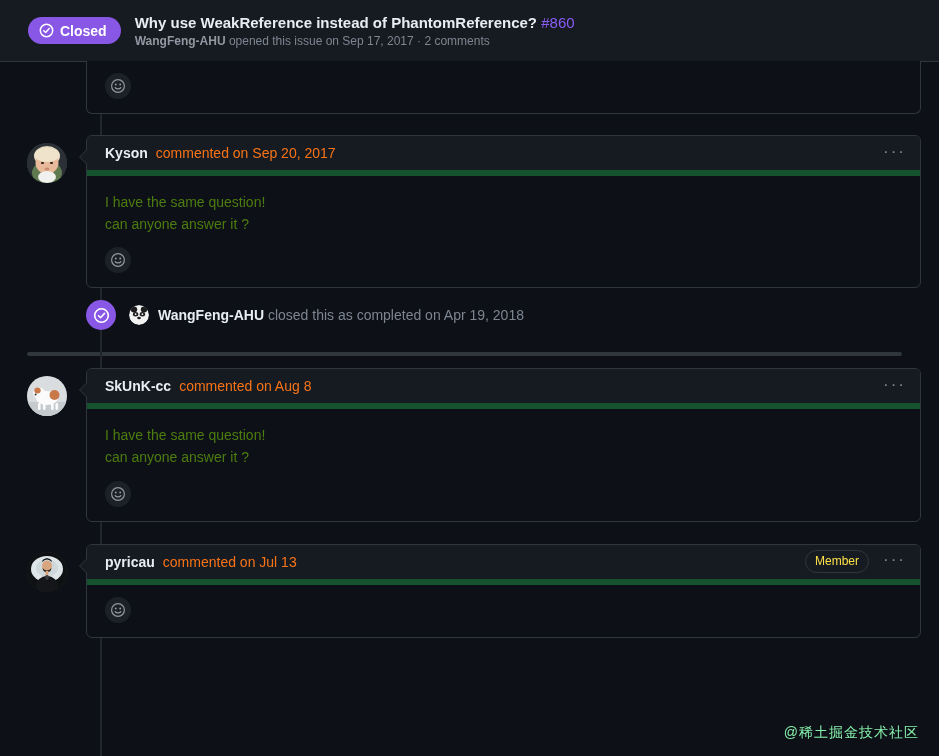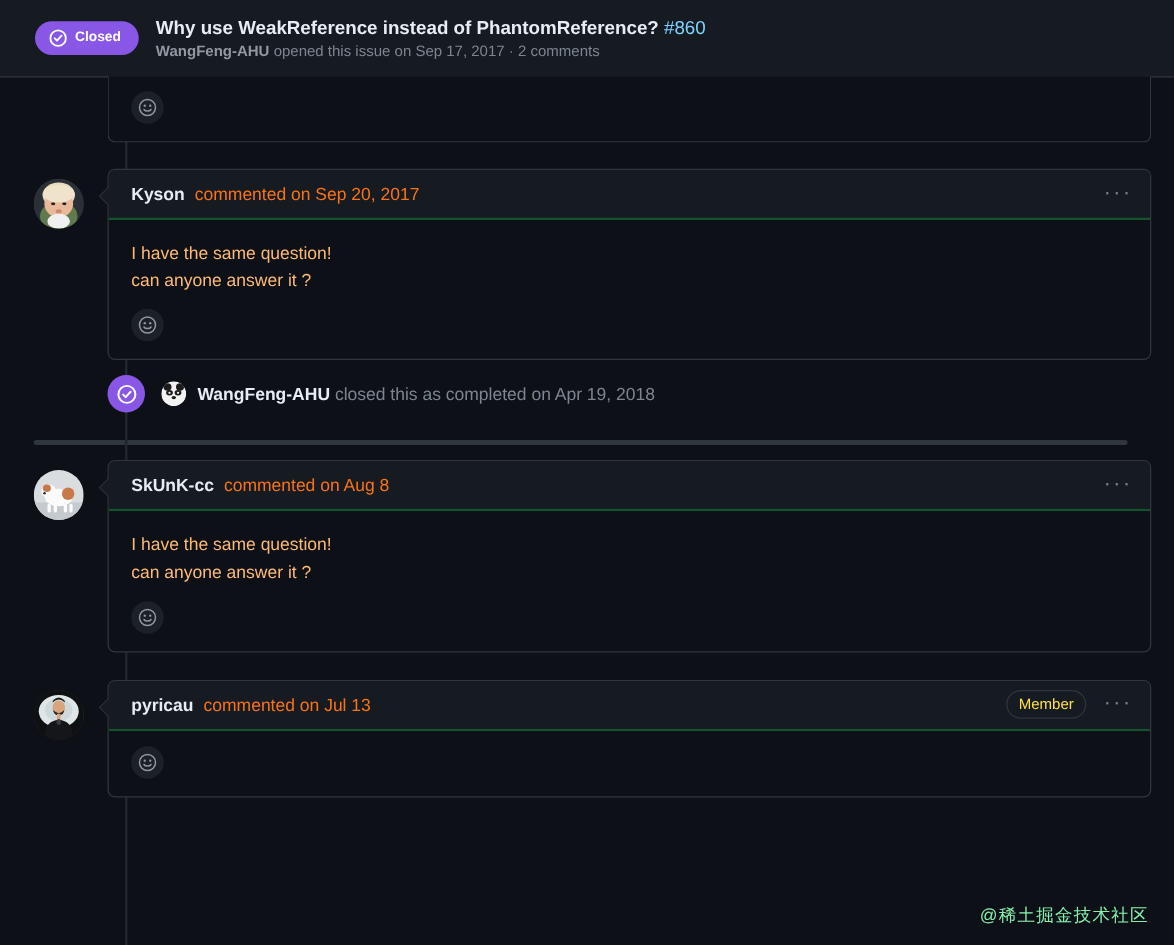--- a/index.html
+++ b/index.html
@@ -24,35 +24,35 @@
     gap: 14px;
   }
   .state-badge {
     display: inline-flex;
     align-items: center;
     gap: 6px;
     background: #8957e5;
     color: #ffffff;
     border-radius: 999px;
     padding: 6px 14px 6px 11px;
-    font-size: 11px;
+    font-size: 14px;
     font-weight: bold;
     line-height: 1;
     white-space: nowrap;
   }
   .state-badge svg { display: block; }
 
   .header-texts { display: flex; flex-direction: column; gap: 3px; min-width: 0; }
   .header-title-row {
     font-size: 15px;
     font-weight: bold;
     color: #e6edf3;
     white-space: nowrap;
   }
-  .issue-number { color: #7dd3fc; font-weight: normal; }
+  .issue-number { color: #8b5cf6; font-weight: normal; }
   .header-sub {
     font-size: 12px;
     color: #7d8590;
     white-space: nowrap;
   }
   .header-sub .user { color: #9198a1; font-weight: bold; }
 
   
   .timeline {
     position: relative;
@@ -112,21 +112,21 @@
     position: absolute;
     left: -7px; top: 13px;
     width: 0; height: 0;
     border-top: 8px solid transparent;
     border-bottom: 8px solid transparent;
     border-right: 8px solid #161b22;
   }
 
   .comment-head {
     background: #161b22;
-    border-bottom: 2px solid #14532d;
+    border-bottom: 6px solid #14532d;
     border-radius: 5px 5px 0 0;
     height: 40px;
     display: flex;
     align-items: center;
     padding: 0 12px 0 18px;
     gap: 8px;
   }
   .c-author { font-size: 14px; font-weight: bold; color: #e6edf3; }
   .c-meta { font-size: 14px; color: #f97316; }
   .head-spacer { flex: 1 1 auto; }
@@ -146,21 +146,21 @@
     letter-spacing: 2px;
     line-height: 1;
     padding: 4px 2px 8px 6px;
     cursor: pointer;
     user-select: none;
   }
 
   .comment-body {
     padding: 16px 18px 0 18px;
     font-size: 14px;
-    color: #fdba74;
+    color: #4d7c0f;
     line-height: 1.55;
   }
   .comment-body p + p { margin-top: 0px; }
 
   .reactions {
     padding: 12px 18px 14px 18px;
   }
   .react-btn {
     width: 26px; height: 26px;
     border-radius: 50%;

